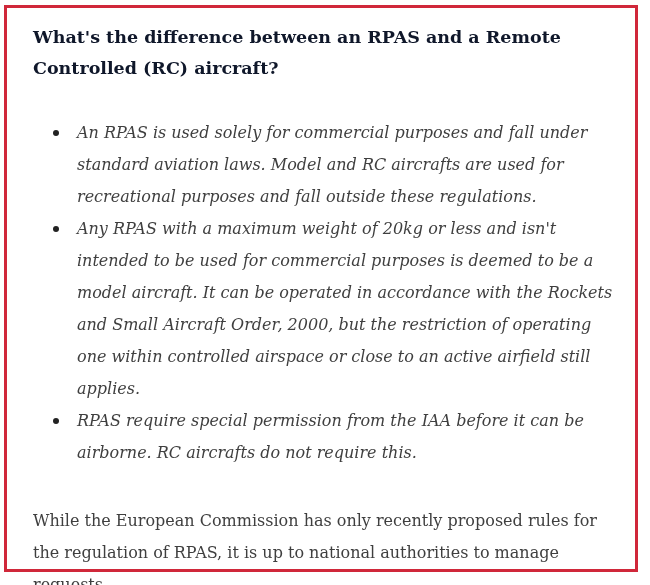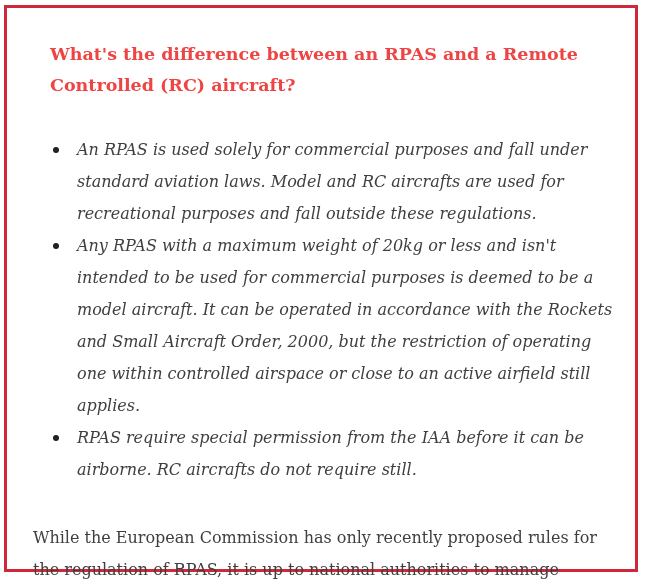--- a/index.html
+++ b/index.html
@@ -13,25 +13,25 @@
       background: #ffffff;
     }
     .content {
       position: absolute;
       left: 26px; top: 14px;
       right: 14px;
       font-family: "DejaVu Serif", "Liberation Serif", serif;
       color: #3a3a3a;
     }
     .heading {
-      margin: 17px;
+      margin: 0;
       font-size: 17.5px;
       font-weight: bold;
       line-height: 31px;
-      color: #ef4444;
+      color: #0f172a;
     }
     .bullets {
       list-style: none;
       margin: 33px 0 0 0;
       padding: 0;
       font-style: italic;
     }
     .bullets li {
       position: relative;
       padding-left: 44px;
@@ -63,18 +63,18 @@
       <li>
         <span class="bullet-dot"></span>
         <span>An RPAS is used solely for commercial purposes and fall under standard aviation laws. Model and RC aircrafts are used for recreational purposes and fall outside these regulations.</span>
       </li>
       <li>
         <span class="bullet-dot"></span>
         <span>Any RPAS with a maximum weight of 20kg or less and isn't intended to be used for commercial purposes is deemed to be a model aircraft. It can be operated in accordance with the Rockets and Small Aircraft Order, 2000, but the restriction of operating one within controlled airspace or close to an active airfield still applies.</span>
       </li>
       <li>
         <span class="bullet-dot"></span>
-        <span>RPAS require special permission from the IAA before it can be airborne. RC aircrafts do not require still.</span>
+        <span>RPAS require special permission from the IAA before it can be airborne. RC aircrafts do not require this.</span>
       </li>
     </ul>
     <p class="closing">While the European Commission has only recently proposed rules for the regulation of RPAS, it is up to national authorities to manage requests.</p>
   </div>
 </div>
 
 </body></html>

